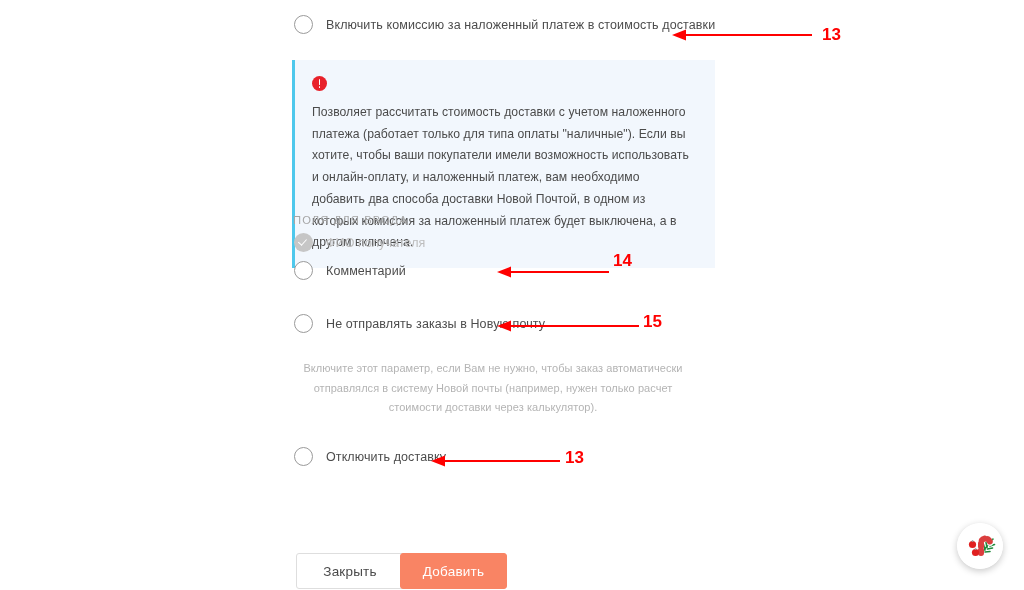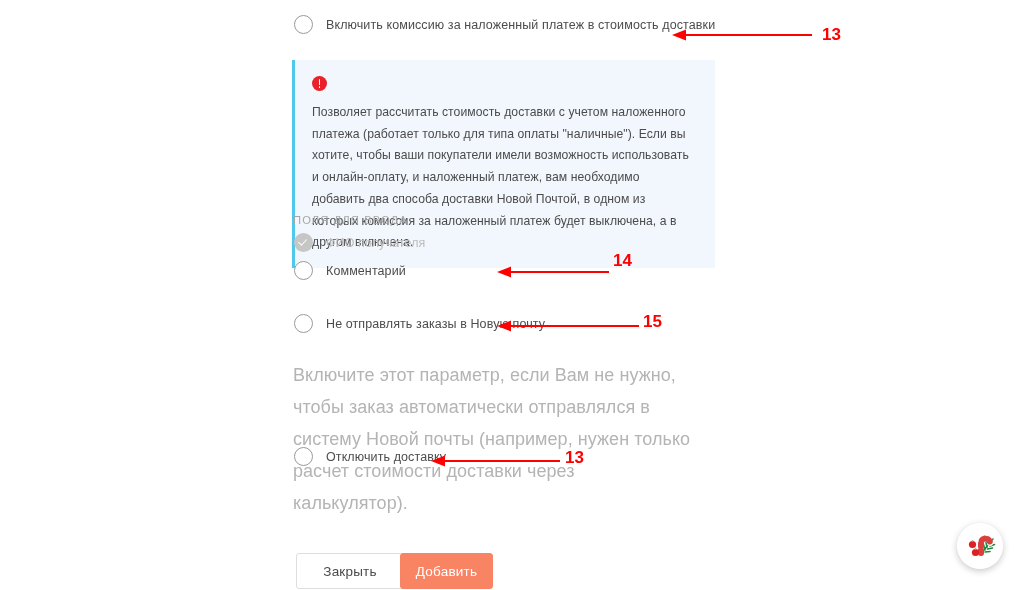--- a/index.html
+++ b/index.html
@@ -125,24 +125,25 @@
     top: 214px;
     font-size: 11.2px;
     letter-spacing: 1.1px;
     color: #a6a6a6;
     text-transform: uppercase;
   }
 
   
   .hint {
     position: absolute;
-    font-size: 18px;
+    font-size: 11px;
     line-height: 1.78;
     color: #b4b4b4;
     letter-spacing: .05px;
+    text-align: center;
   }
 
   
   .btn {
     position: absolute;
     height: 36px;
     border-radius: 3px;
     display: flex;
     align-items: center;
     justify-content: center;
@@ -155,21 +156,21 @@
     left: 296px;
     top: 553px;
     width: 108px;
     background: #ffffff;
     border: 1px solid #dedede;
     color: #4a4a4a;
   }
   .btn-primary {
     left: 400px;
     top: 553px;
-    width: 93px;
+    width: 107px;
     background: #f98464;
     border: 1px solid #f98464;
     color: #ffffff;
   }
 
   
   .annot {
     position: absolute;
     height: 22px;
     display: flex;

